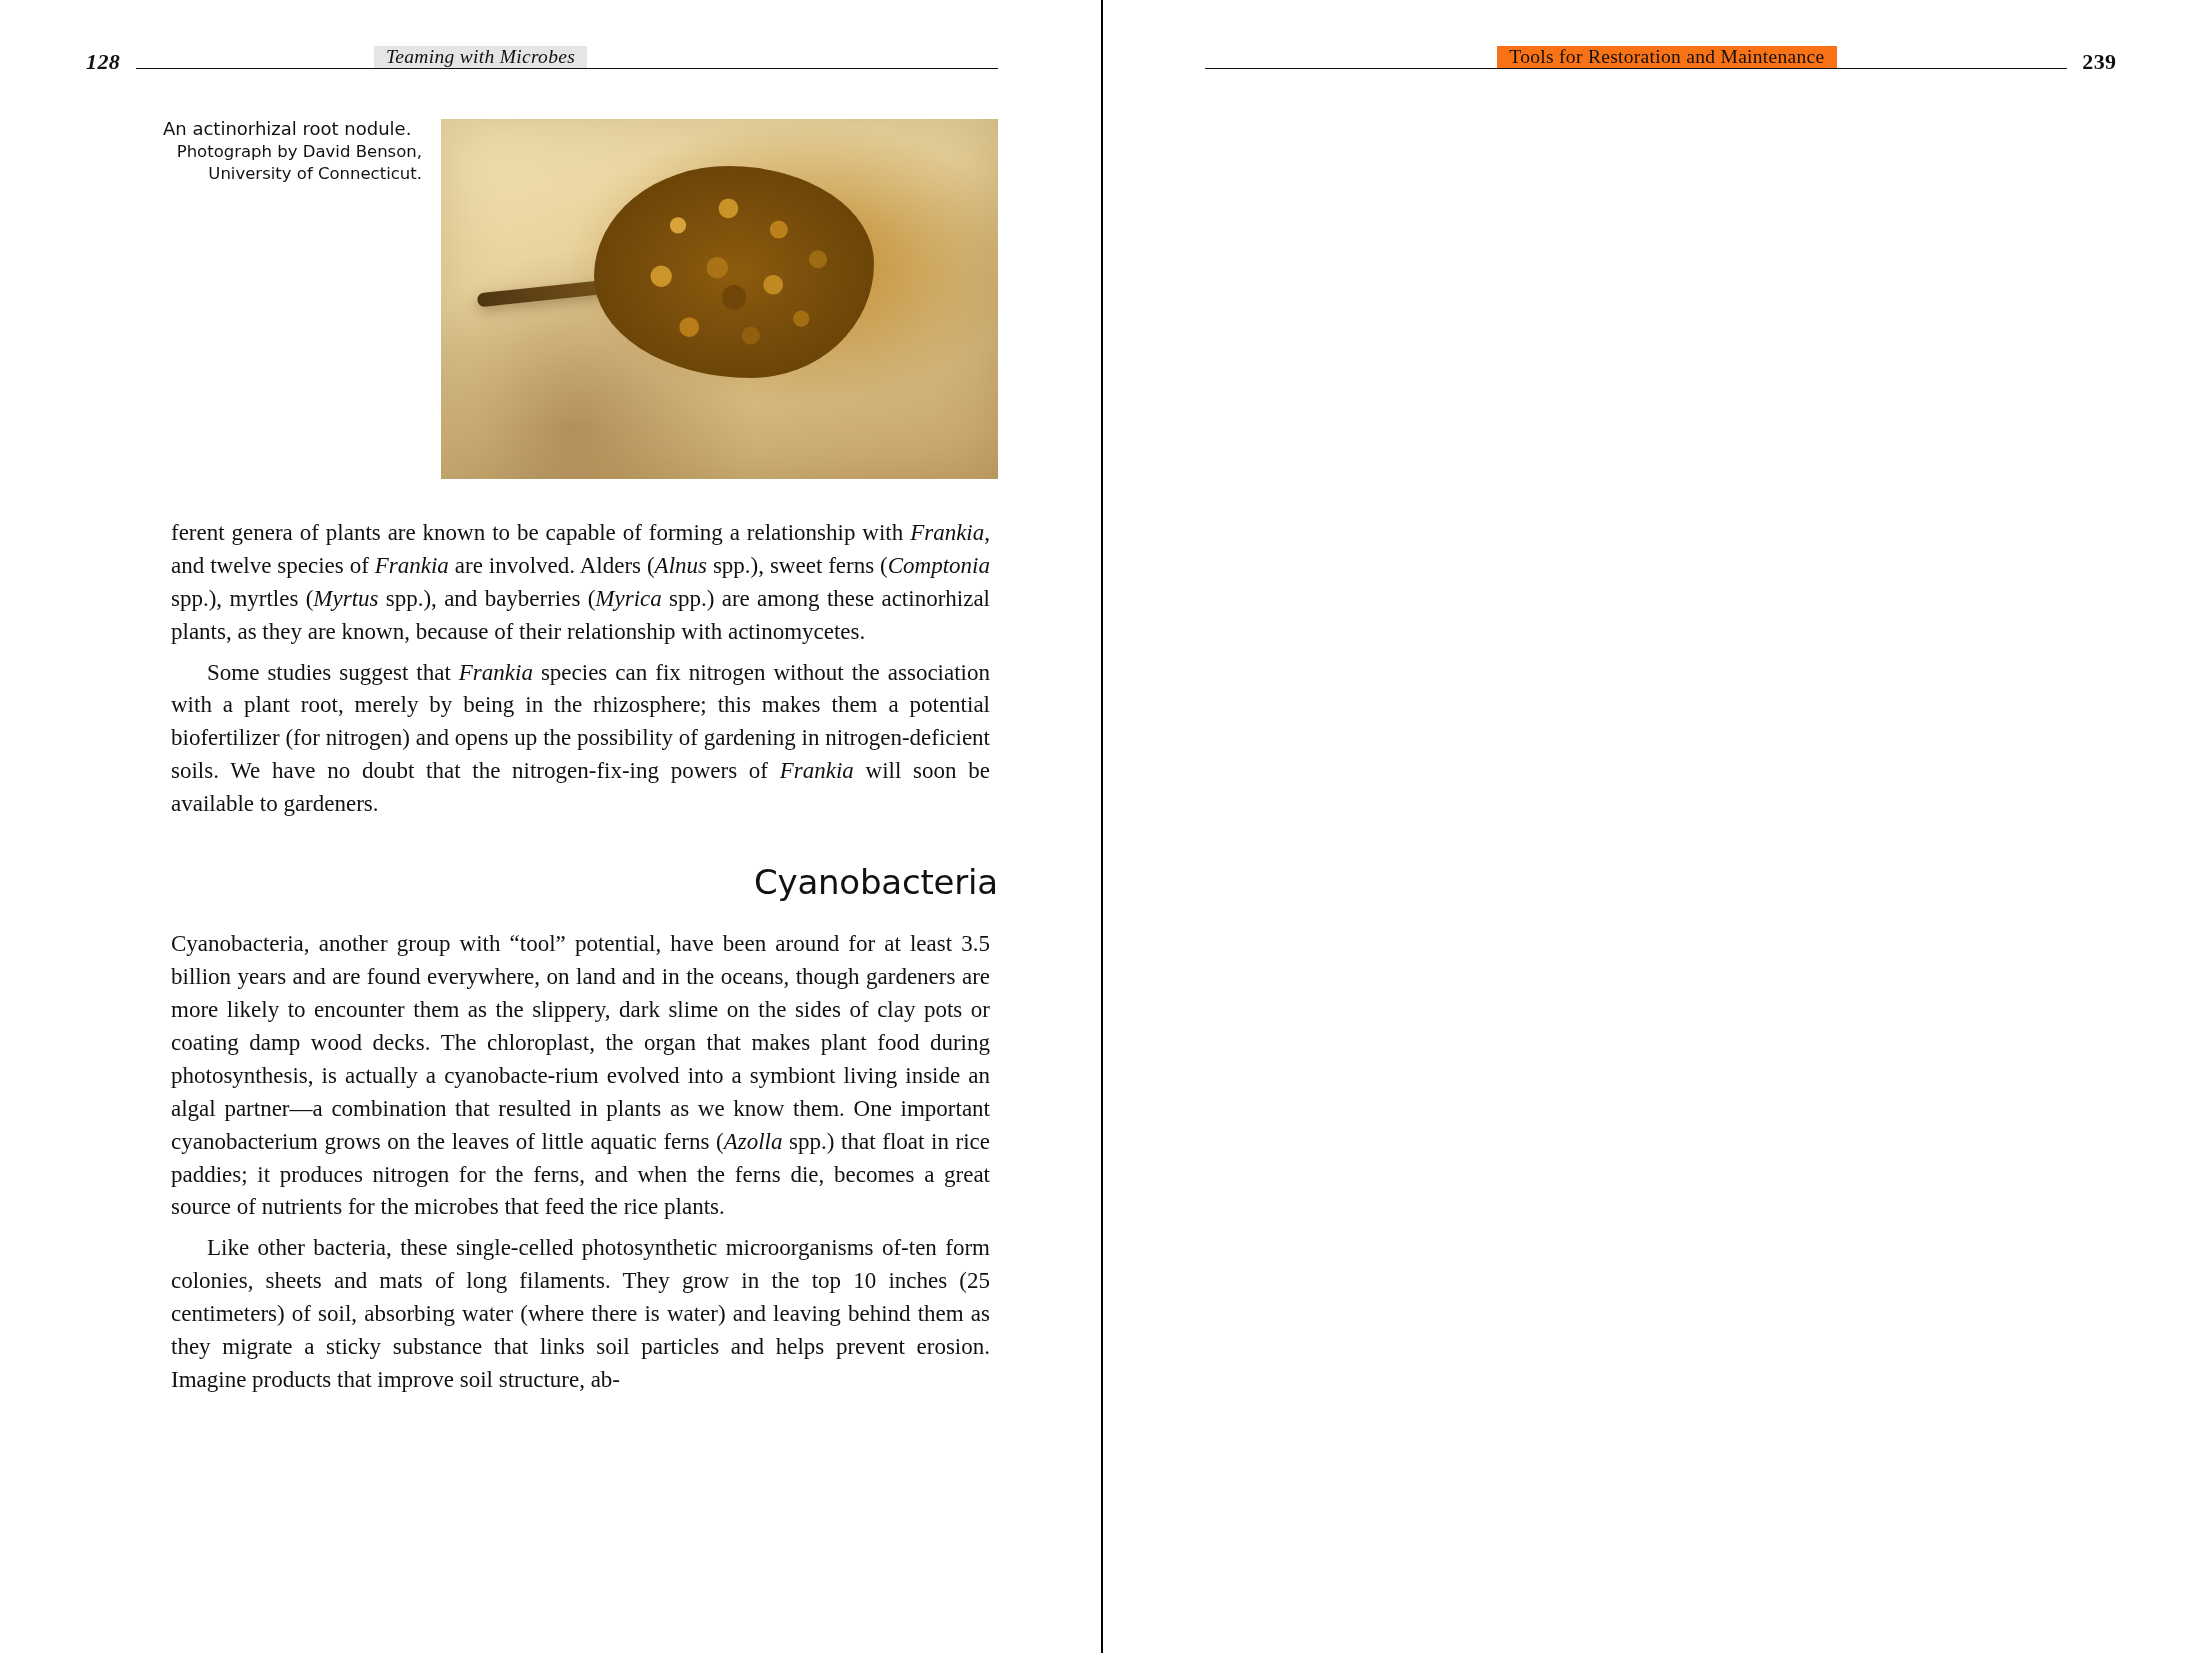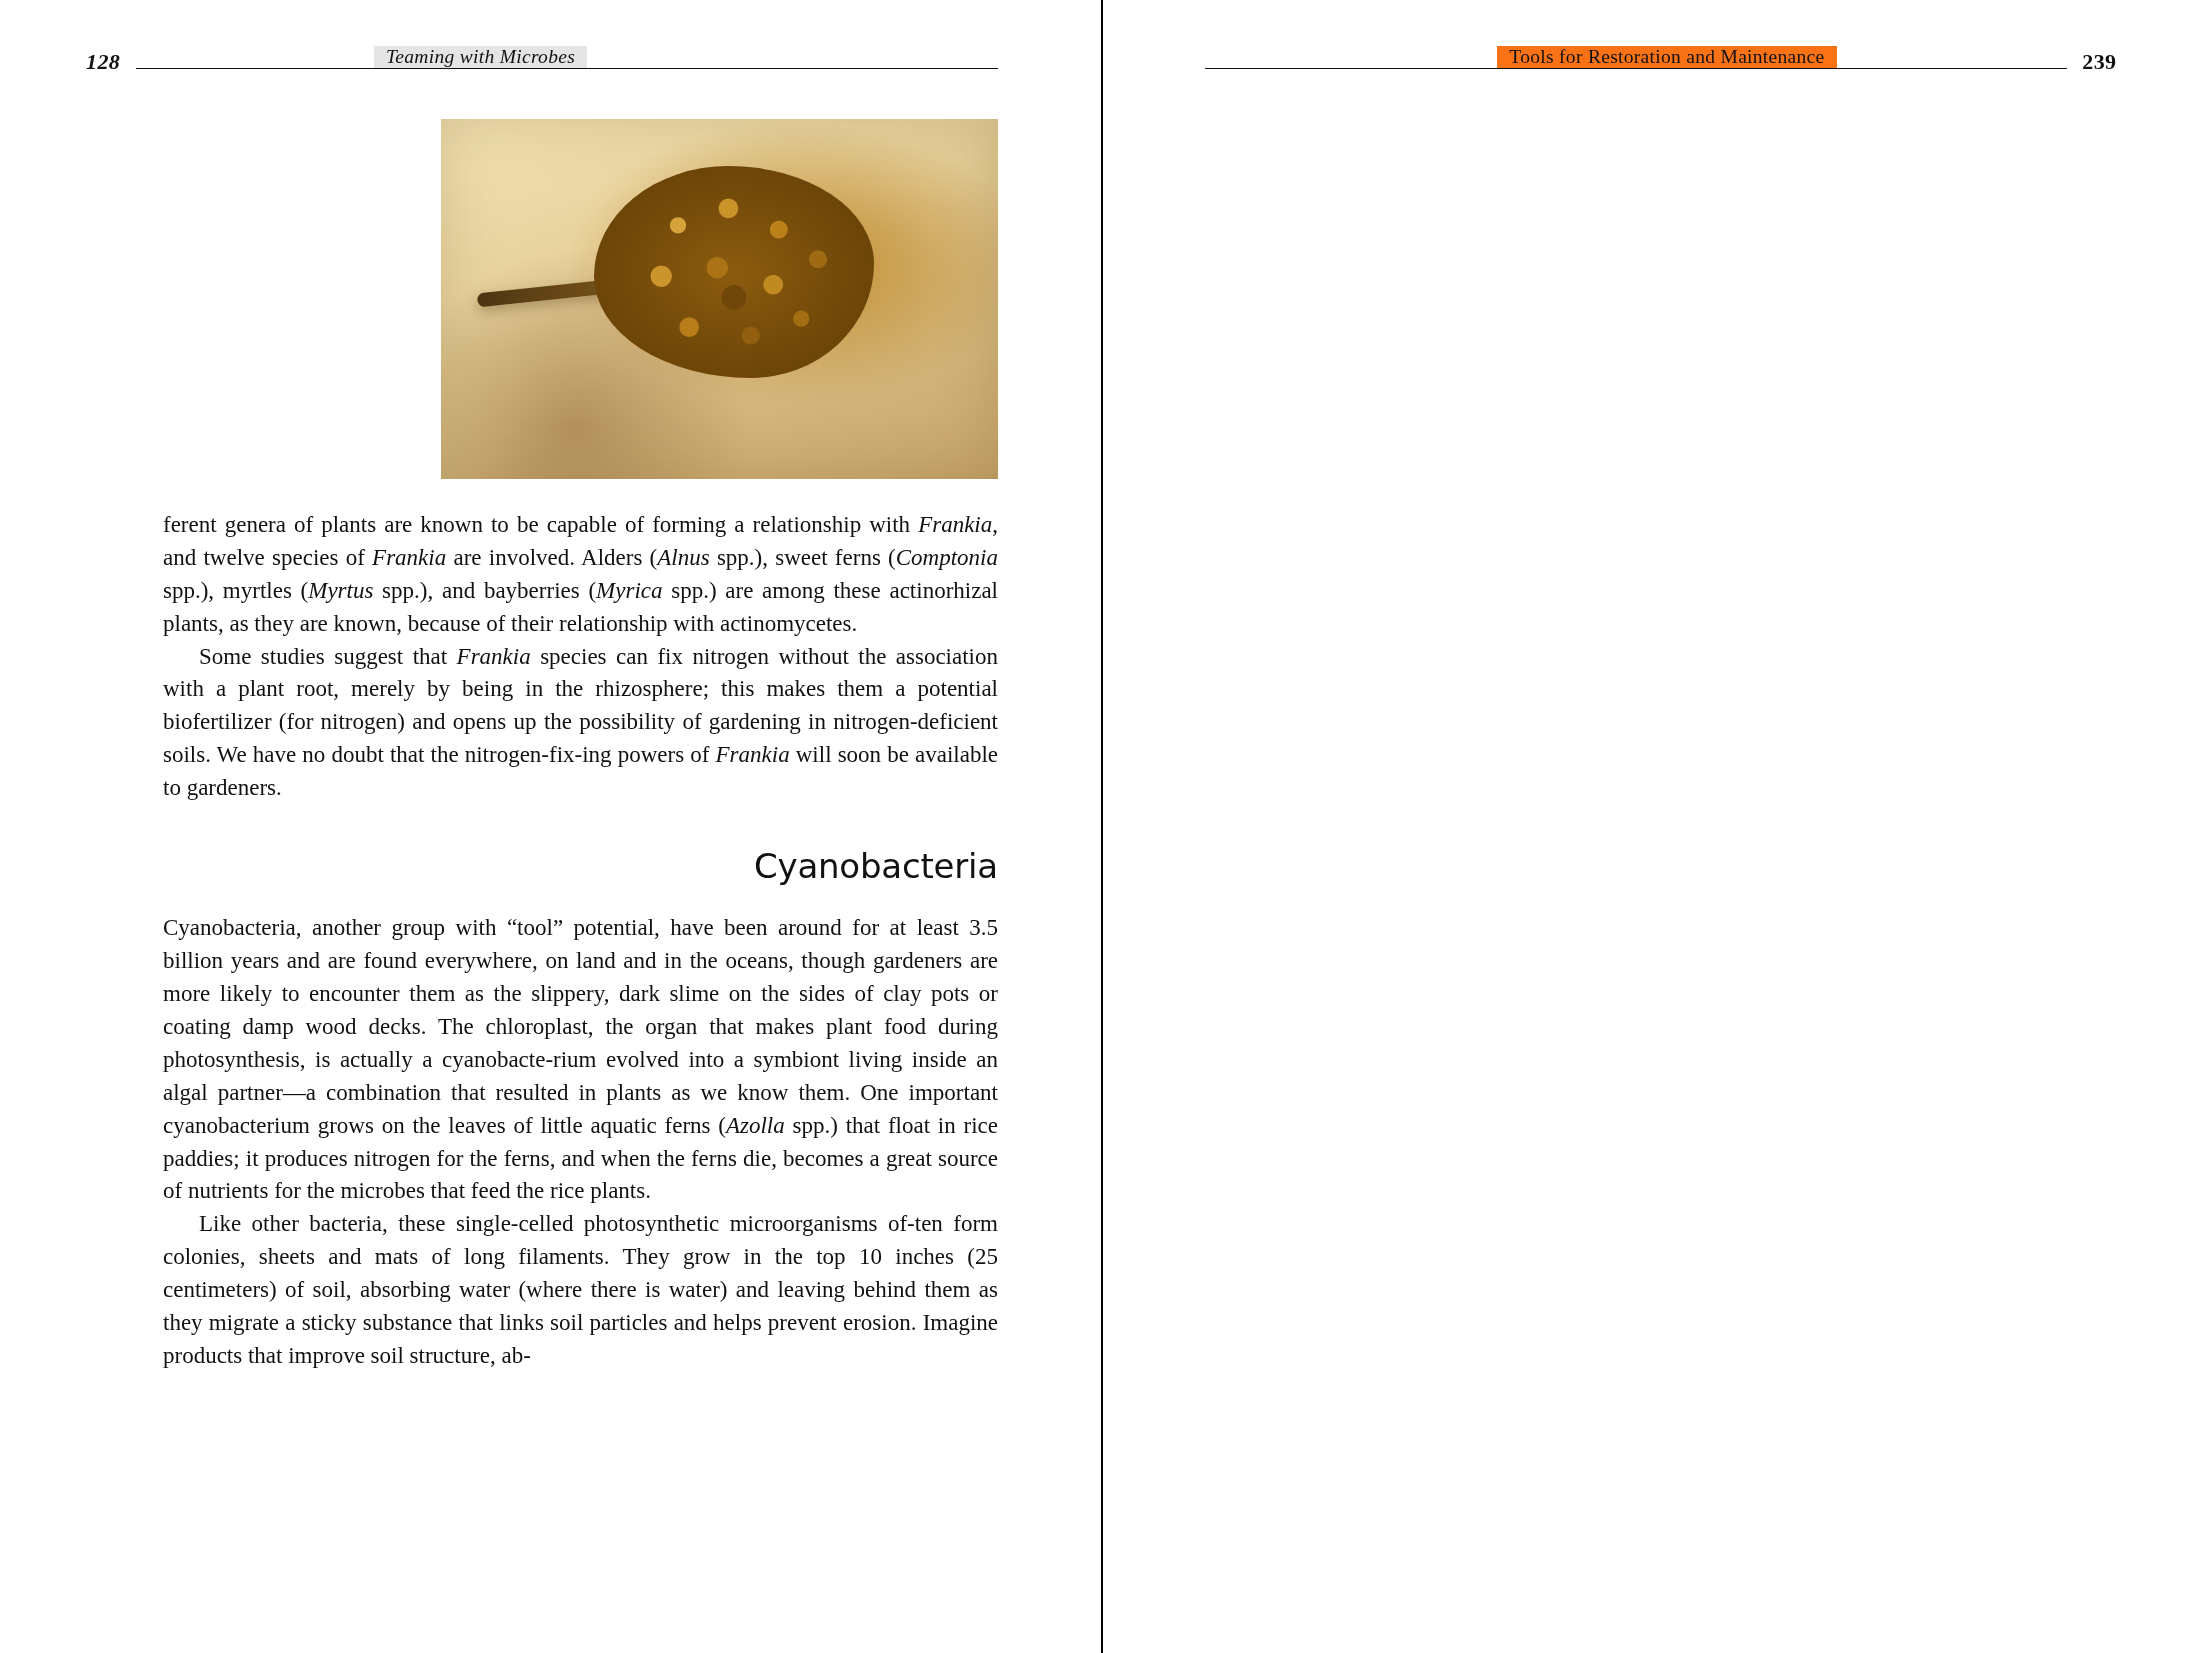--- a/index.html
+++ b/index.html
@@ -70,21 +70,21 @@
   
   .col {
     position: absolute;
     font-size: 23px;
     line-height: 1.43;
     text-align: justify;
     hyphens: manual;
   }
   .col-left  { left: 163px; width: 835px; top: 509px; }
 
-  p { margin: 0; text-indent: 0; }
+  p { margin: 8px; text-indent: 0; }
   p + p { text-indent: 36px; }
   .no-indent { text-indent: 0 !important; }
 
   h2.section {
     font-family: "DejaVu Sans", sans-serif;
     font-weight: normal;
     font-size: 34px;
     letter-spacing: -0.2px;
     margin: 37px 0 22px 0;
     text-align: right;
@@ -165,20 +165,25 @@
       <span class="runtitle">Teaming with Microbes</span>
     </div>
 
     <div class="fig fig-nodule">
       <div class="photo photo-nodule">
         <div class="nodule-stem"></div>
         <div class="nodule-mass"></div>
       </div>
     </div>
 
+    <div class="cap-nodule">
+      <span class="line1">An actinorhizal root nodule.</span>
+      <span class="credit">Photograph by David Benson,</span>
+      <span class="credit">University of Connecticut.</span>
+    </div>
 
     <div class="col col-left">
       <p class="no-indent"><span>ferent genera of plants are known to be capable of forming a relationship with </span><i>Frankia</i><span>, and twelve species of </span><i>Frankia</i><span> are involved. Alders (</span><i>Alnus</i><span> spp.), sweet ferns (</span><i>Comptonia</i><span> spp.), myrtles (</span><i>Myrtus</i><span> spp.), and bayberries (</span><i>Myrica</i><span> spp.) are among these actinorhizal plants, as they are known, because of their relationship with actinomycetes.</span></p>
 
       <p><span>Some studies suggest that </span><i>Frankia</i><span> species can fix nitrogen without the association with a plant root, merely by being in the rhizosphere; this makes them a potential biofertilizer (for nitrogen) and opens up the possibility of gardening in nitrogen-deficient soils. We have no doubt that the nitrogen-fix-ing powers of </span><i>Frankia</i><span> will soon be available to gardeners.</span></p>
 
       <h2 class="section">Cyanobacteria</h2>
 
       <p class="no-indent"><span>Cyanobacteria, another group with “tool” potential, have been around for at least 3.5 billion years and are found everywhere, on land and in the oceans, though gardeners are more likely to encounter them as the slippery, dark slime on the sides of clay pots or coating damp wood decks. The chloroplast, the organ that makes plant food during photosynthesis, is actually a cyanobacte-rium evolved into a symbiont living inside an algal partner—a combination that resulted in plants as we know them. One important cyanobacterium grows on the leaves of little aquatic ferns (</span><i>Azolla</i><span> spp.) that float in rice paddies; it produces nitrogen for the ferns, and when the ferns die, becomes a great source of nutrients for the microbes that feed the rice plants.</span></p>
 

